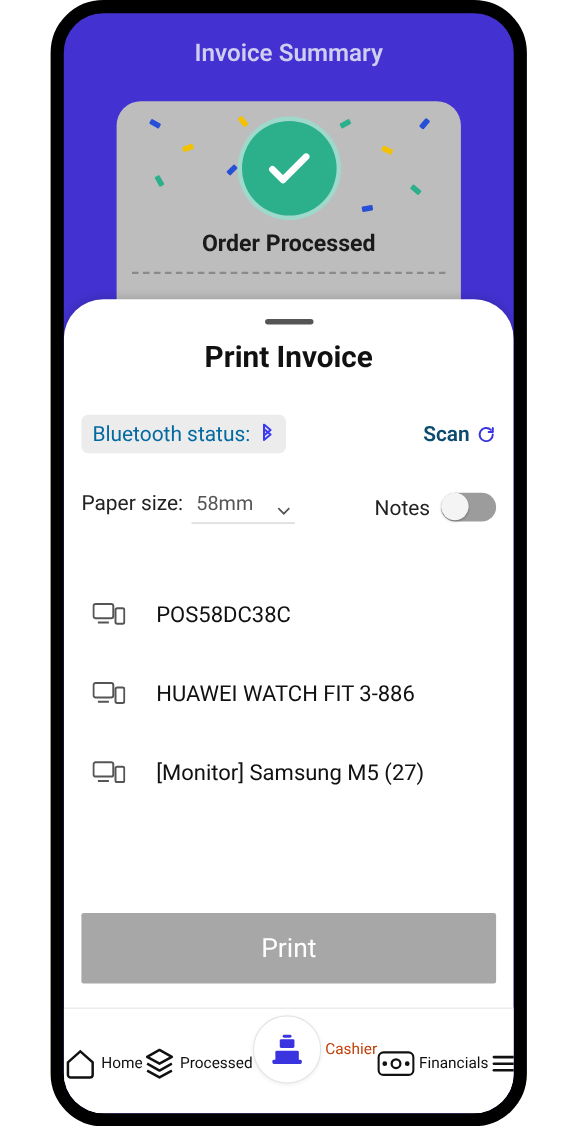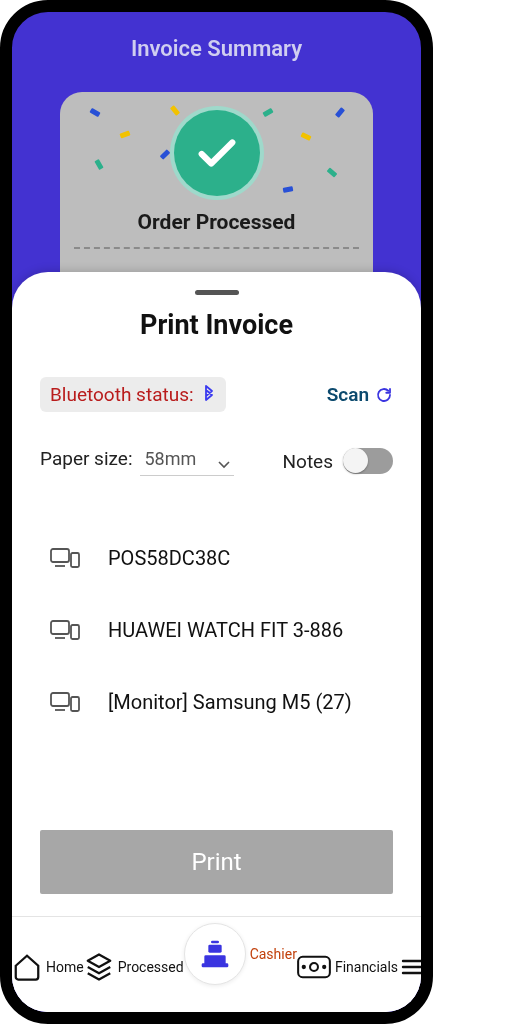--- a/index.html
+++ b/index.html
@@ -2,21 +2,21 @@
 <html><head>
 <meta charset="utf-8">
 <style>
   * { box-sizing: border-box; margin: 0; padding: 0; }
   html, body { width: 522px; height: 1024px; font-family: -apple-system, 'Segoe UI', Roboto, sans-serif; }
 
   .device {
     width: 433px; height: 1024px;
     border: 12px solid #000; border-radius: 48px;
     background: #4332d1;
-    position: relative; overflow: hidden;
+    position: relative; overflow: hidden; margin-left: 46px;
   }
 
   
   .header-title {
     text-align: center;
     color: #d0cef0;
     font-size: 22px;
     font-weight: 600;
     padding-top: 24px;
   }
@@ -54,39 +54,39 @@
   }
   .confetti { position: absolute; width: 10px; height: 5px; border-radius: 1px; }
 
   
   .sheet {
     position: absolute; left: 0; right: 0; bottom: 0;
     top: 260px;
     background: #fff;
     border-top-left-radius: 36px; border-top-right-radius: 36px;
     box-shadow: 0 -2px 8px rgba(0,0,0,.15);
-    padding: 14px 28px 0;
+    padding: 14px 16px 0;
     display: flex; flex-direction: column;
   }
   .drag-handle {
     width: 44px; height: 5px; background: #555; border-radius: 3px;
     margin: 4px auto 14px;
   }
   .sheet-title {
     text-align: center; font-size: 27px; font-weight: 700; color: #111;
     margin-bottom: 36px;
   }
 
   .row { display: flex; align-items: center; justify-content: space-between; }
 
   .bt-pill {
     background: #ececec; border-radius: 6px;
     padding: 6px 10px;
     display: inline-flex; align-items: center; gap: 8px;
-    font-size: 19px; color: #b91c1c;
+    font-size: 19px; color: #0369a1;
   }
   .bt-icon { color: #3a3af0; font-size: 18px; }
 
   .scan-link {
     display: inline-flex; align-items: center; gap: 6px;
     color: #0c4a6e; font-size: 19px; font-weight: 600;
   }
 
   .row2 { margin-top: 34px; }
   .paper-label { font-size: 19px; color: #222; }

